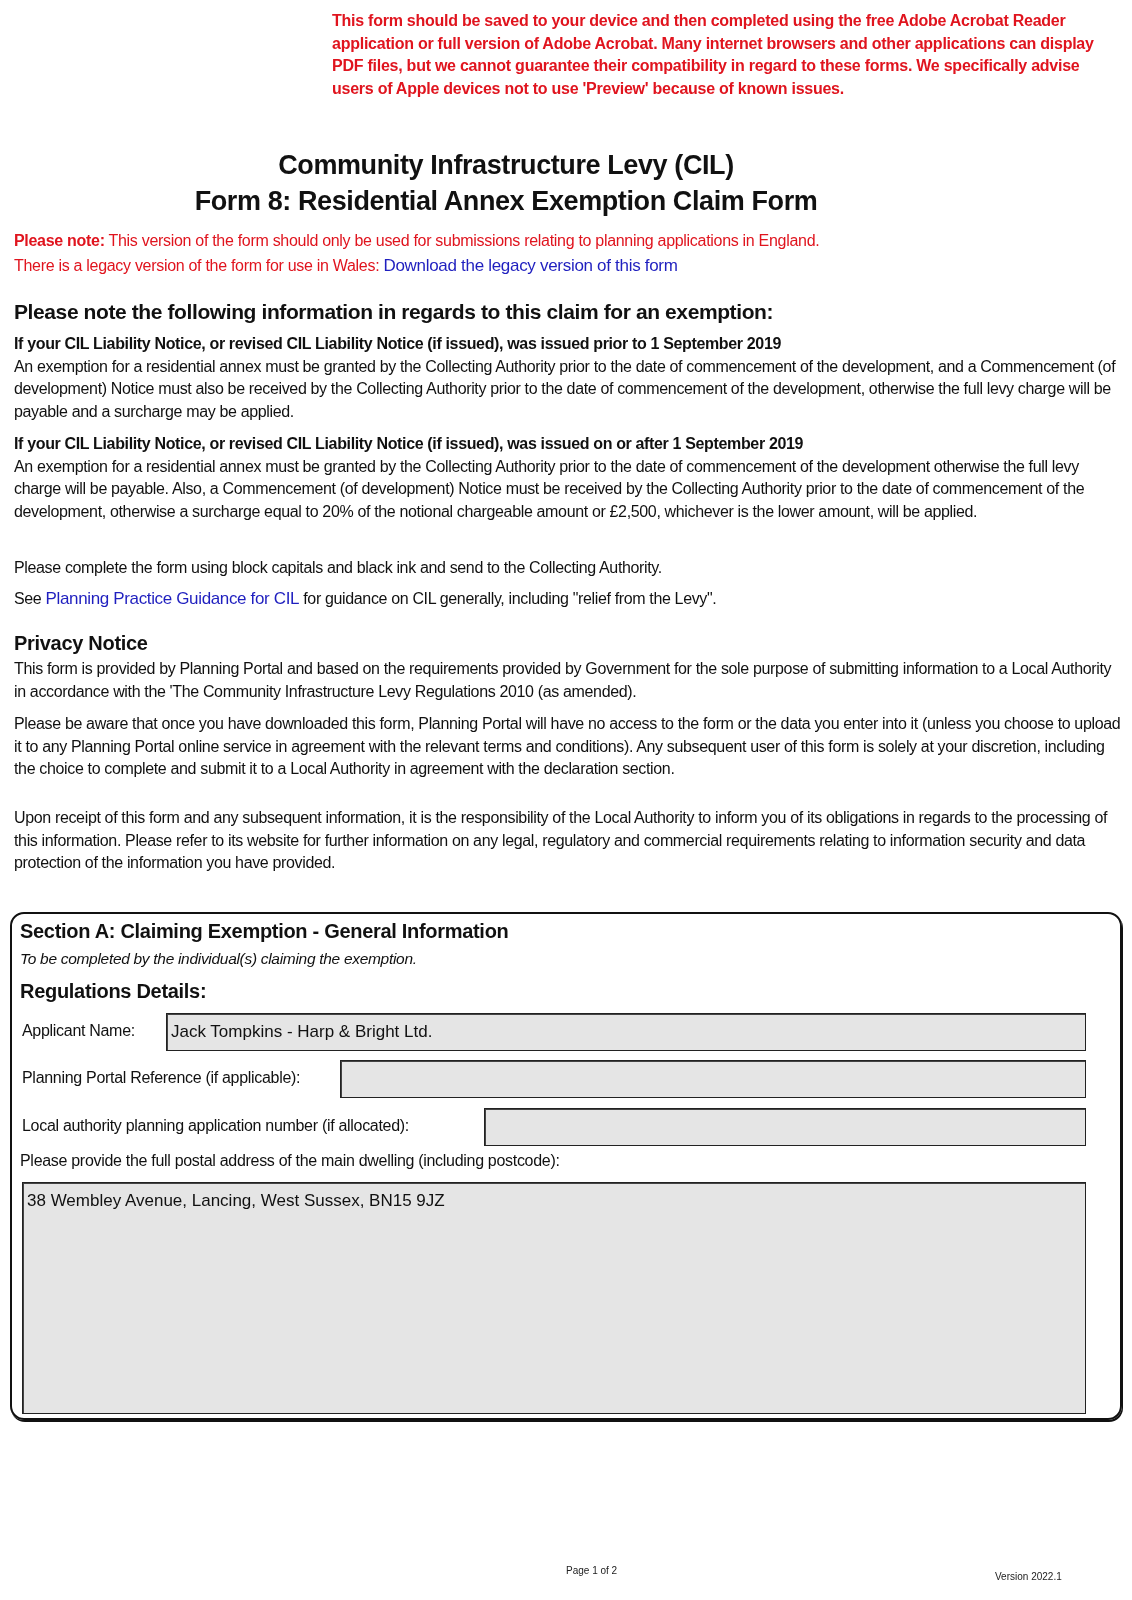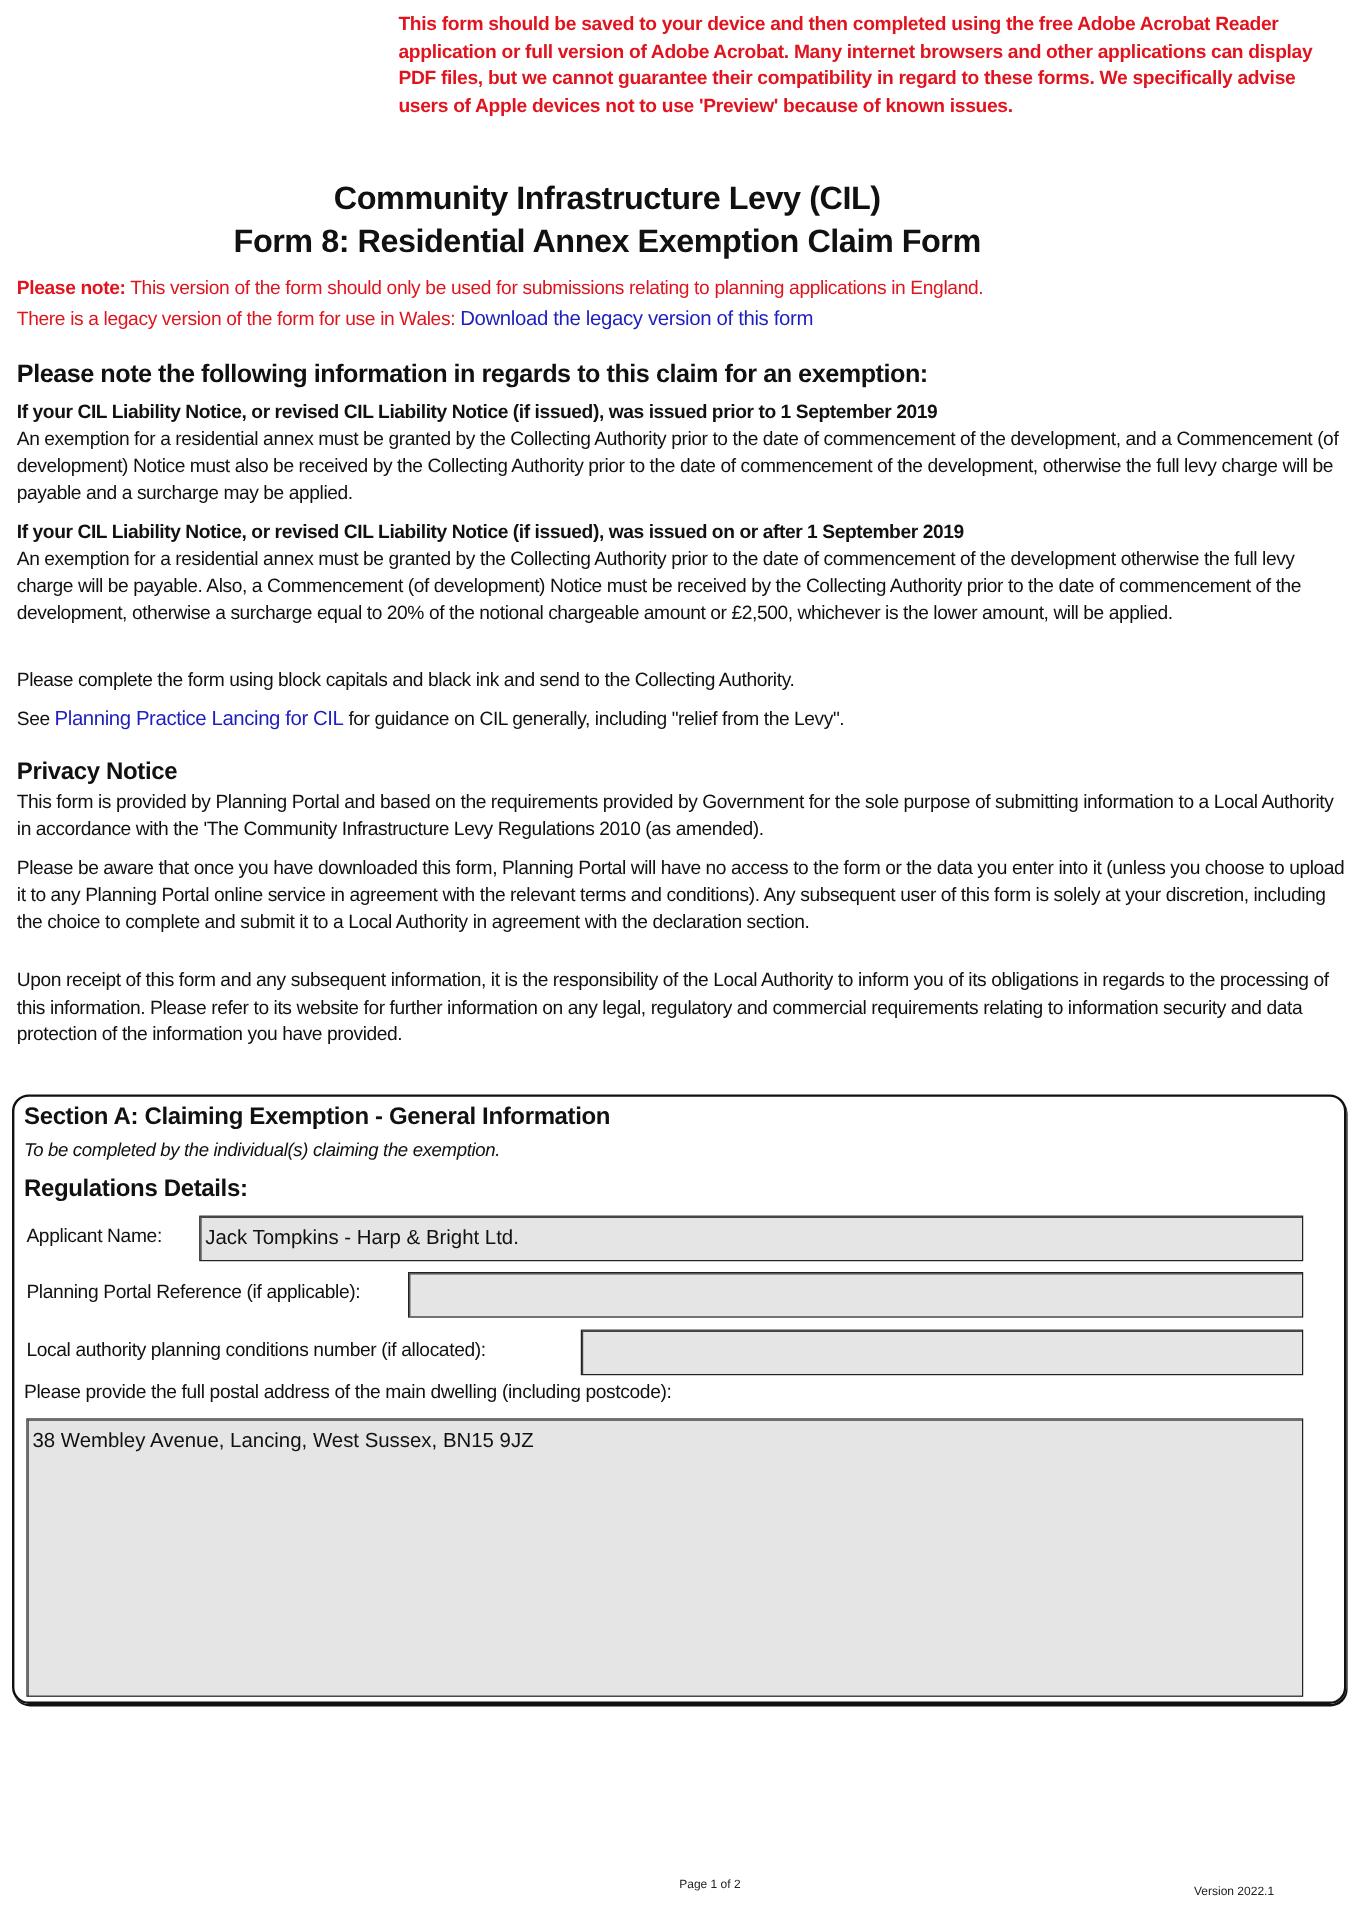--- a/index.html
+++ b/index.html
@@ -73,40 +73,40 @@
 </div>
 
 <div class="para" style="top:433px;">
   <div class="bh">If your CIL Liability Notice, or revised CIL Liability Notice (if issued), was issued on or after 1 September 2019</div>
   <div>An exemption for a residential annex must be granted by the Collecting Authority prior to the date of commencement of the development otherwise the full levy charge will be payable. Also, a Commencement (of development) Notice must be received by the Collecting Authority prior to the date of commencement of the development, otherwise a surcharge equal to 20% of the notional chargeable amount or £2,500, whichever is the lower amount, will be applied.</div>
 </div>
 
 <div class="para" style="top:557px;">Please complete the form using block capitals and black ink and send to the Collecting Authority.</div>
 
 <div class="para" style="top:588px;">
-  <span>See </span><span class="link">Planning Practice Lancing for CIL</span><span> for guidance on CIL generally, including "relief from the Levy".</span>
+  <span>See </span><span class="link">Planning Practice Guidance for CIL</span><span> for guidance on CIL generally, including "relief from the Levy".</span>
 </div>
 
 <div class="privh">Privacy Notice</div>
 <div class="para" style="top:658px;">This form is provided by Planning Portal and based on the requirements provided by Government for the sole purpose of submitting information to a Local Authority in accordance with the 'The Community Infrastructure Levy Regulations 2010 (as amended).</div>
 <div class="para" style="top:713px;">Please be aware that once you have downloaded this form, Planning Portal will have no access to the form or the data you enter into it (unless you choose to upload it to any Planning Portal online service in agreement with the relevant terms and conditions). Any subsequent user of this form is solely at your discretion, including the choice to complete and submit it to a Local Authority in agreement with the declaration section.</div>
 <div class="para" style="top:807px;">Upon receipt of this form and any subsequent information, it is the responsibility of the Local Authority to inform you of its obligations in regards to the processing of this information. Please refer to its website for further information on any legal, regulatory and commercial requirements relating to information security and data protection of the information you have provided.</div>
 
 <div class="section">
   <div class="sec-title">Section A: Claiming Exemption  - General Information</div>
   <div class="sec-sub">To be completed by the individual(s) claiming the exemption.</div>
   <div class="sec-h">Regulations Details:</div>
 
   <div class="flabel" style="left:10px; top:108px;">Applicant Name:</div>
   <div class="field" style="left:154px; top:99px; width:920px; height:38px;">Jack Tompkins - Harp &amp; Bright Ltd.</div>
 
   <div class="flabel" style="left:10px; top:155px;">Planning Portal Reference (if applicable):</div>
   <div class="field" style="left:328px; top:146px; width:746px; height:38px;"></div>
 
-  <div class="flabel" style="left:10px; top:203px;">Local authority planning conditions number (if allocated):</div>
+  <div class="flabel" style="left:10px; top:203px;">Local authority planning application number (if allocated):</div>
   <div class="field" style="left:472px; top:194px; width:602px; height:38px;"></div>
 
   <div class="flabel" style="left:8px; top:238px;">Please provide the full postal address of the main dwelling (including postcode):</div>
   <div class="field" style="left:10px; top:268px; width:1064px; height:232px; white-space:normal;">38 Wembley Avenue, Lancing, West Sussex, BN15 9JZ</div>
 </div>
 
 <div class="footer" style="left:538px; top:1565px;margin-left:28px;">Page 1 of 2</div>
 <div class="footer" style="left:995px; top:1571px;">Version 2022.1</div>
 
 </body></html>

